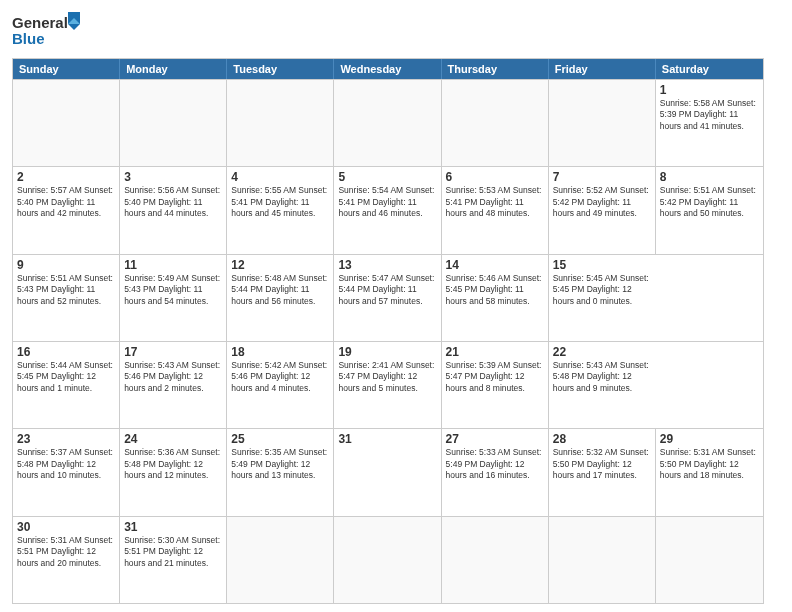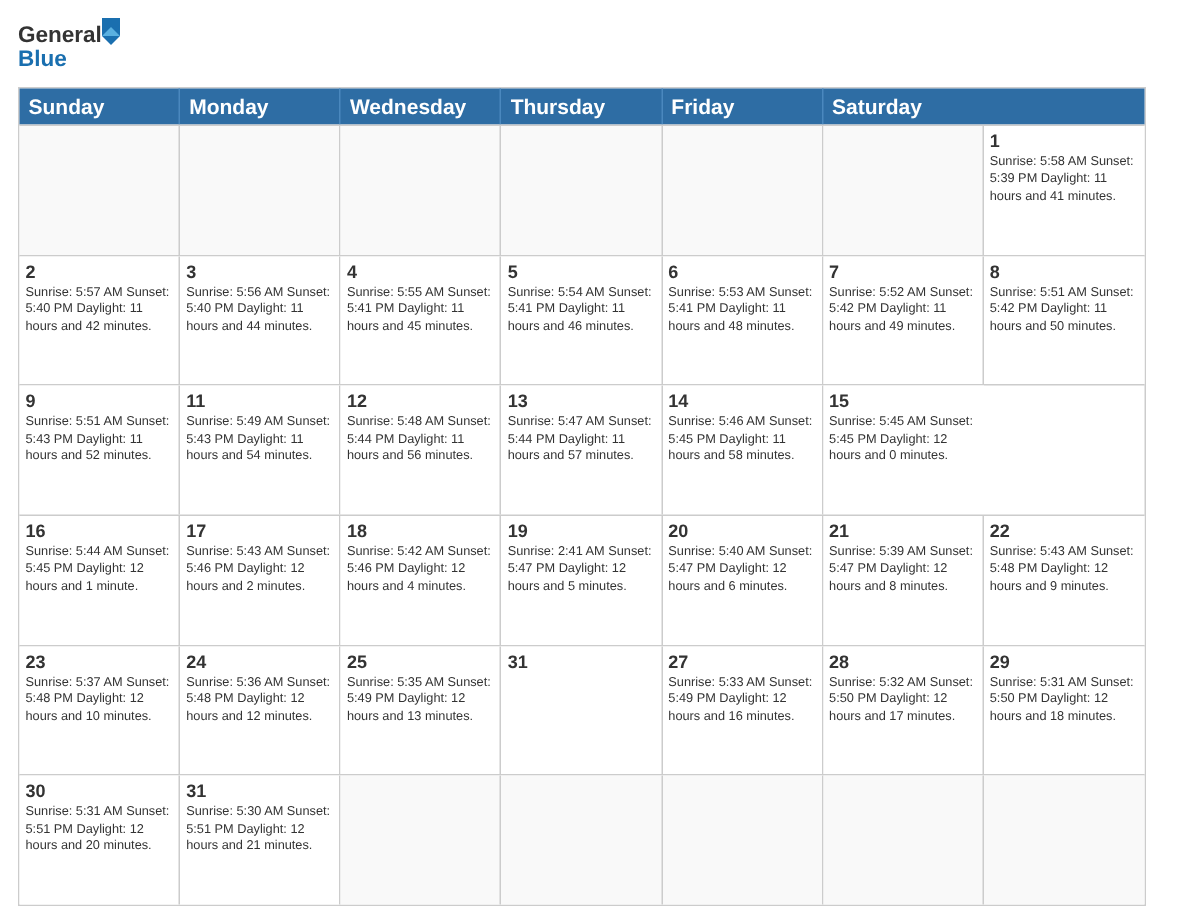--- a/index.html
+++ b/index.html
@@ -46,21 +46,21 @@
       flex-direction: column;
       border: 1px solid #ccc;
     }
     .cal-header {
       display: grid;
       grid-template-columns: repeat(7, 1fr);
       background: #2e6da4;
     }
     .cal-header-cell {
       color: #fff;
-      font-size: 14px;
+      font-size: 11px;
       font-weight: bold;
       padding: 4px 6px;
       text-align: left;
       border-right: 1px solid #4a88be;
     }
     .cal-header-cell:last-child { border-right: none; }
     .cal-body {
       flex: 1;
       display: flex;
       flex-direction: column;
@@ -110,20 +110,21 @@
     <div class="title-block">
       <div class="month-title"></div>
       <div class="subtitle"></div>
     </div>
   </div>
 
   <div class="calendar">
     <div class="cal-header">
     <div class="cal-header-cell">Sunday</div>
         <div class="cal-header-cell">Monday</div>
+        <div class="cal-header-cell">Tuesday</div>
         <div class="cal-header-cell">Wednesday</div>
         <div class="cal-header-cell">Thursday</div>
         <div class="cal-header-cell">Friday</div>
         <div class="cal-header-cell">Saturday</div>
       </div>
     <div class="cal-body">
     <div class="cal-row">
           <div class="cal-cell empty"></div>
           <div class="cal-cell empty"></div>
           <div class="cal-cell empty"></div>
@@ -256,27 +257,20 @@
 and 4 minutes.</div>
           </div>
           <div class="cal-cell">
             <span class="day-num">19</span>
             <div class="day-info">Sunrise: 2:41 AM
 Sunset: 5:47 PM
 Daylight: 12 hours
 and 5 minutes.</div>
           </div>
           <div class="cal-cell">
-            <span class="day-num">20</span>
-            <div class="day-info">Sunrise: 5:40 AM
-Sunset: 5:47 PM
-Daylight: 12 hours
-and 6 minutes.</div>
-          </div>
-          <div class="cal-cell">
             <span class="day-num">21</span>
             <div class="day-info">Sunrise: 5:39 AM
 Sunset: 5:47 PM
 Daylight: 12 hours
 and 8 minutes.</div>
           </div>
           <div class="cal-cell">
             <span class="day-num">22</span>
             <div class="day-info">Sunrise: 5:43 AM
 Sunset: 5:48 PM

